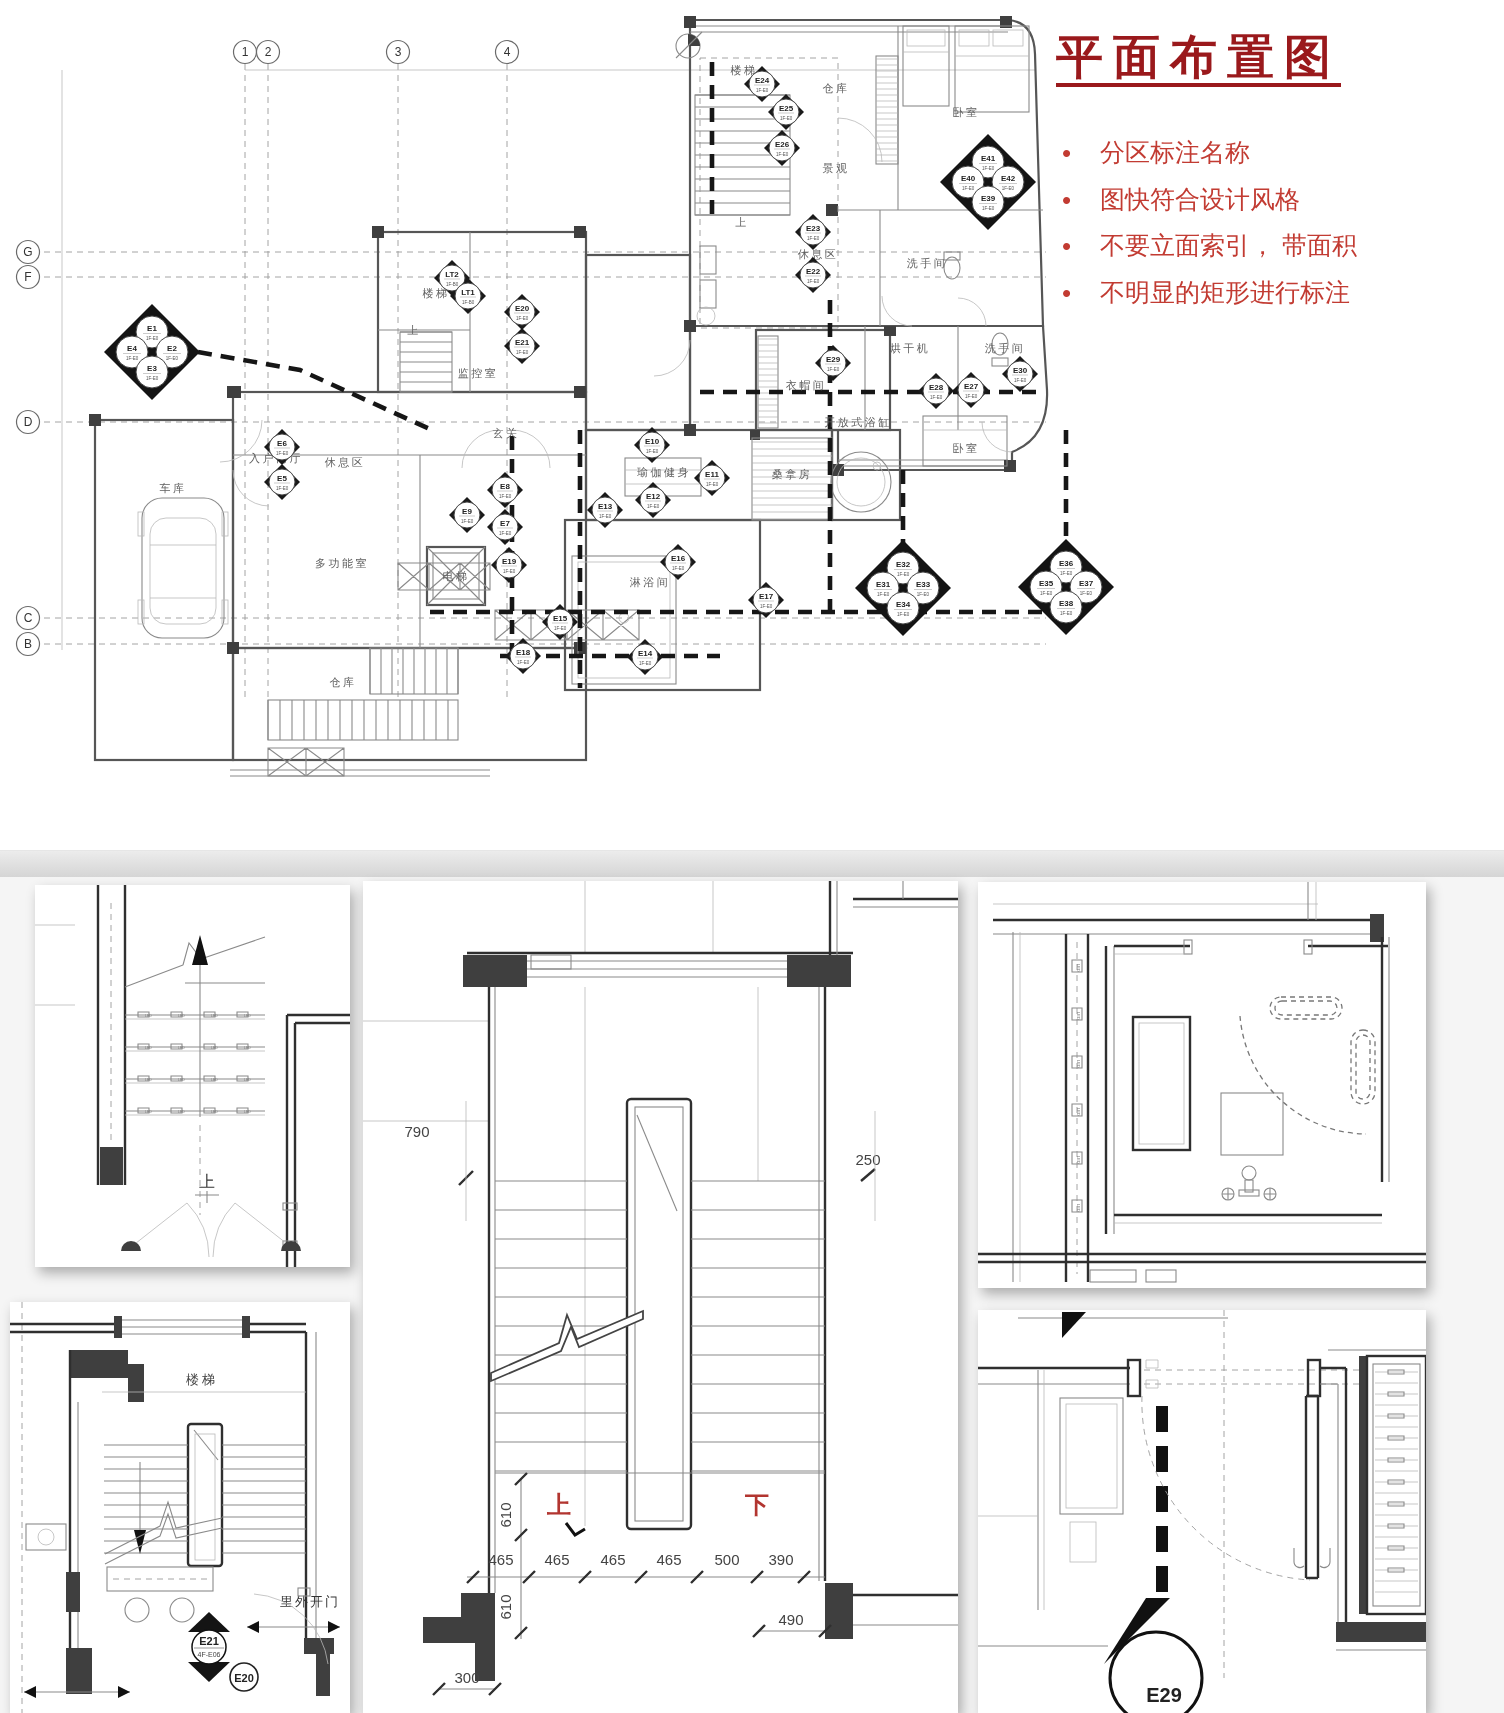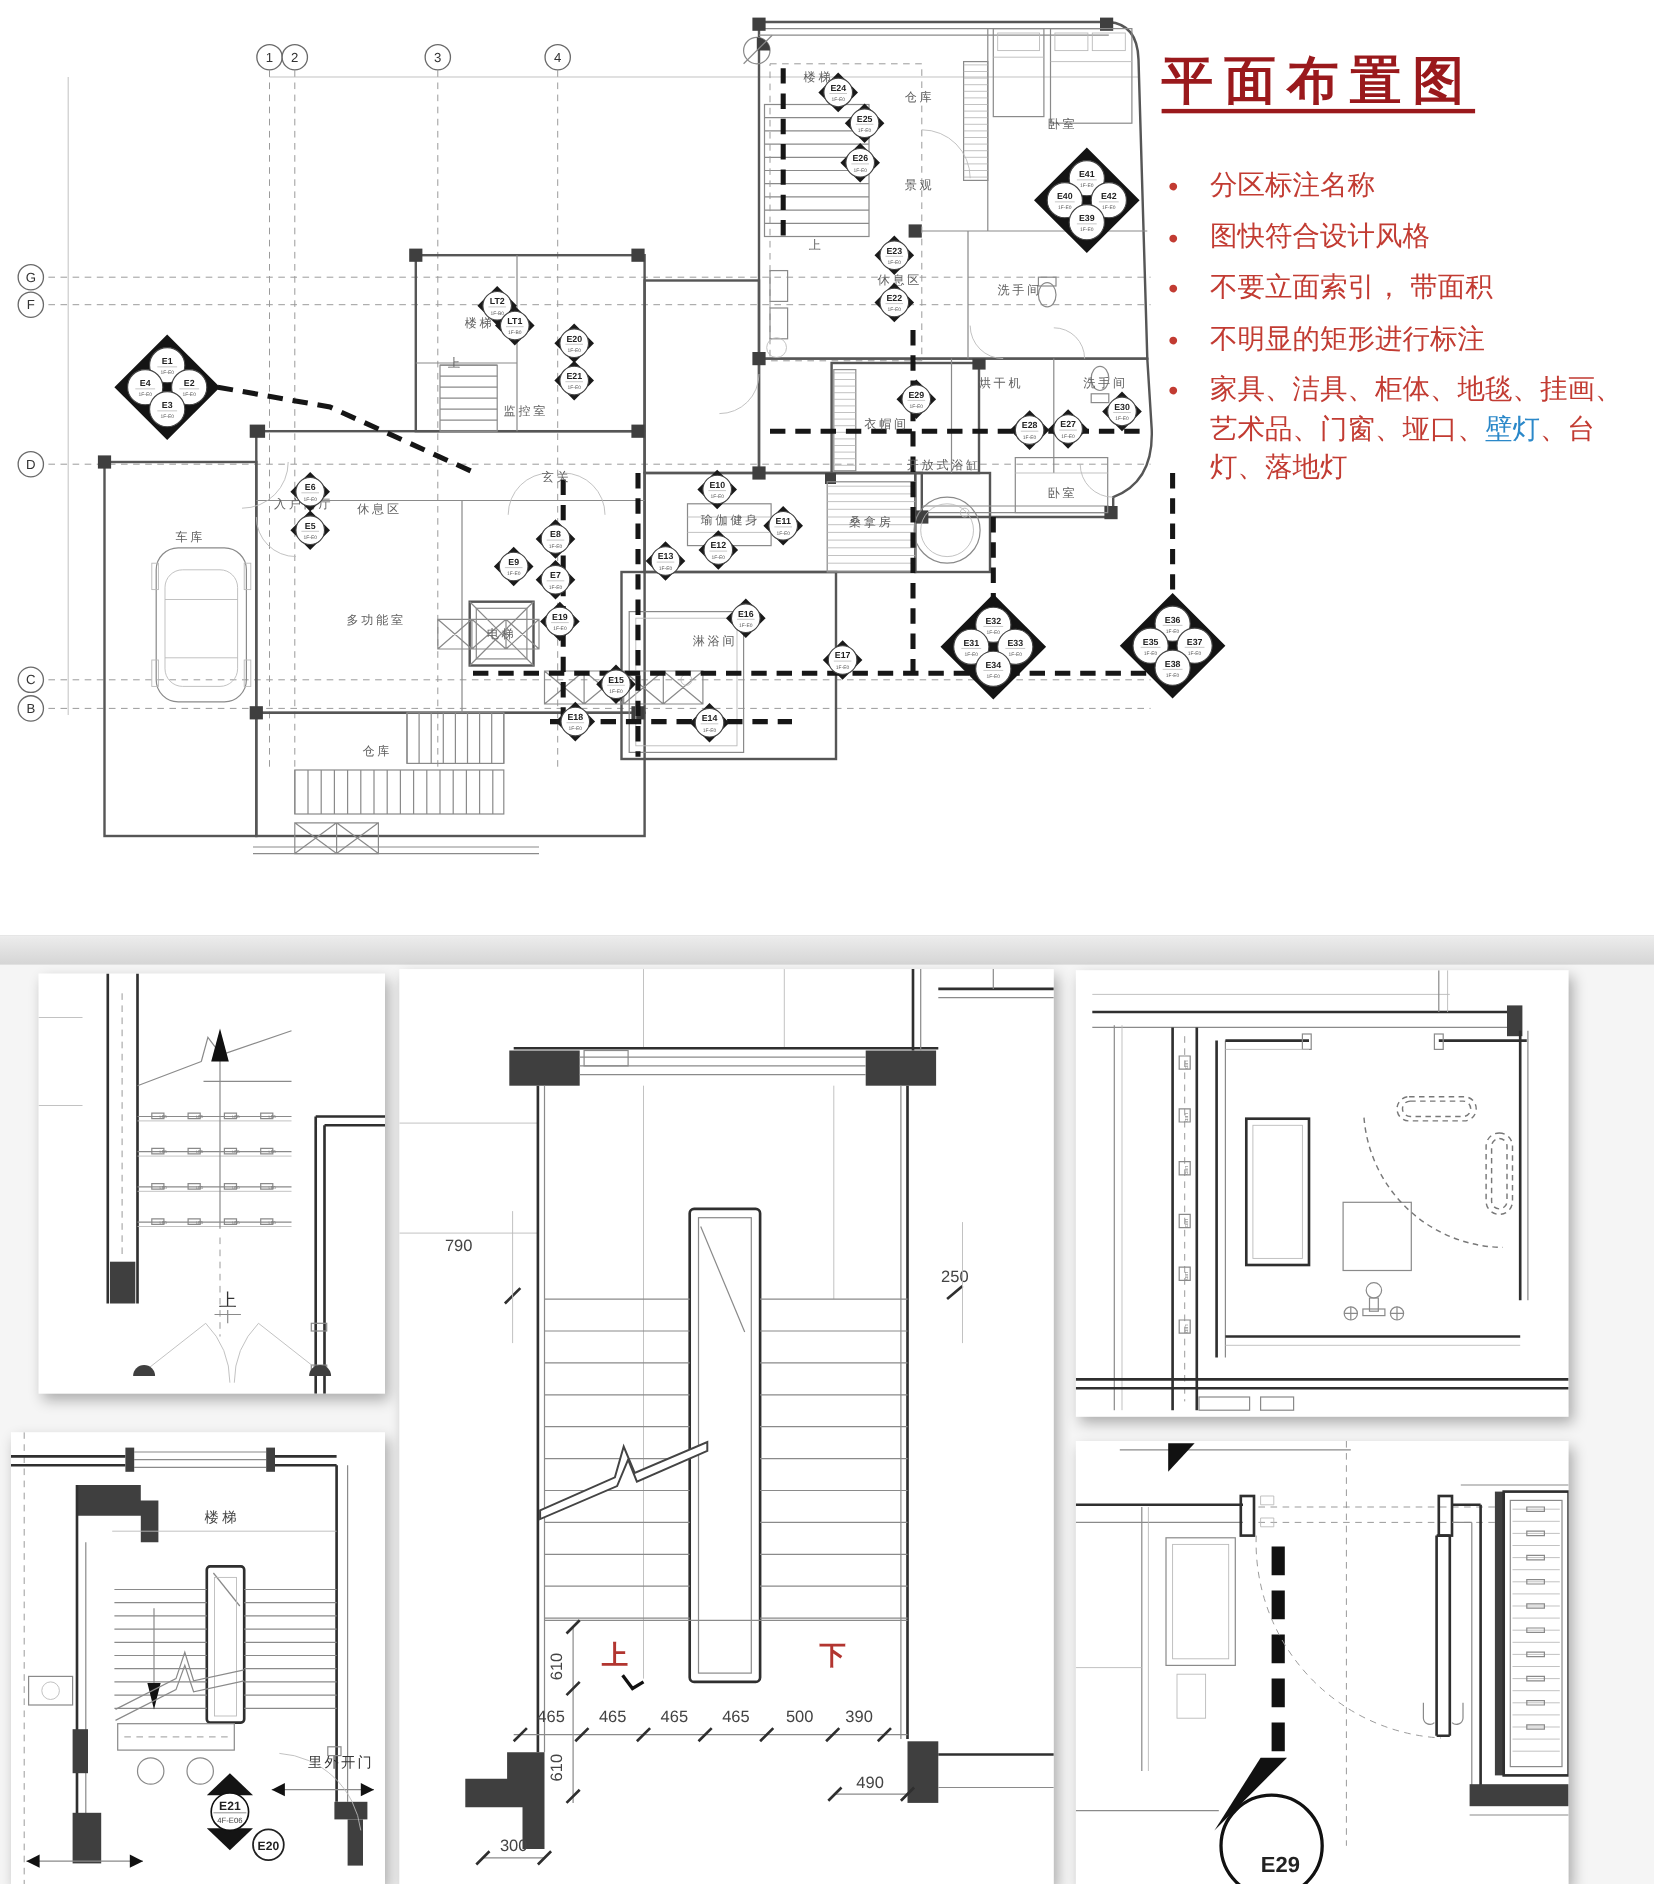--- a/index.html
+++ b/index.html
@@ -1,21 +1,21 @@
 <!DOCTYPE html>
 <html><head>
 <meta charset="utf-8">
 <style>
   html,body{margin:0;padding:0;background:#fff;}
   .page{position:relative;width:1504px;height:1713px;background:#fff;overflow:hidden;
         font-family:"Liberation Sans","DejaVu Sans",sans-serif;}
   
   .plan-wrap{position:absolute;left:0;top:0;width:1120px;height:820px;z-index:1;}
   .title-block{position:absolute;left:1052px;top:26px;width:436px;z-index:2;}
-  .title-block h1{margin:16px 0 46px 4px;font-size:47px;font-weight:bold;color:#9a191c;
+  .title-block h1{margin:0 0 46px 4px;font-size:47px;font-weight:bold;color:#9a191c;
         letter-spacing:10px;text-decoration:underline;text-decoration-thickness:4px;text-underline-offset:10px;}
   ul.notes{list-style:none;margin:0;padding:0 0 0 4px;color:#c23b32;font-size:25px;line-height:1.42;}
   ul.notes li{position:relative;padding-left:44px;margin-bottom:11px;}
   ul.notes li::before{content:"\2022";position:absolute;left:6px;top:0;font-size:26px;color:#c23b32;}
   .hl{color:#2b88c9;}
   
   .divider{position:absolute;left:0;top:850px;width:100%;height:26px;
            background:linear-gradient(#ececec,#d5d5d5);border-top:1px solid #e6e6e6;border-bottom:1px solid #c4c4c4;}
   .bottom{position:absolute;left:0;top:877px;width:100%;height:836px;background:#f5f5f5;}
   .panel{position:absolute;background:#fff;box-shadow:4px 6px 12px rgba(0,0,0,.30);}
@@ -556,21 +556,20 @@
     </svg>
   </div>
 
   <div class="title-block">
     <h1>平面布置图</h1>
     <ul class="notes">
       <li><span>分区标注名称</span></li>
       <li><span>图快符合设计风格</span></li>
       <li><span>不要立面索引， 带面积</span></li>
       <li><span>不明显的矩形进行标注</span></li>
-      <li><span>家具、洁具、柜体、地毯、挂画、艺术品、门窗、垭口、</span><span class="hl">壁灯</span><span>、台灯、落地灯</span></li>
     </ul>
   </div>
 
   <div class="divider"></div>
 
   <div class="bottom">
 
     <div class="panel" style="left:35px;top:8px;width:315px;height:382px;">
       <svg viewBox="0 0 315 382" width="315" height="382">
         <path class="w2" d="M63,0 V300 M90,0 V300"></path>

